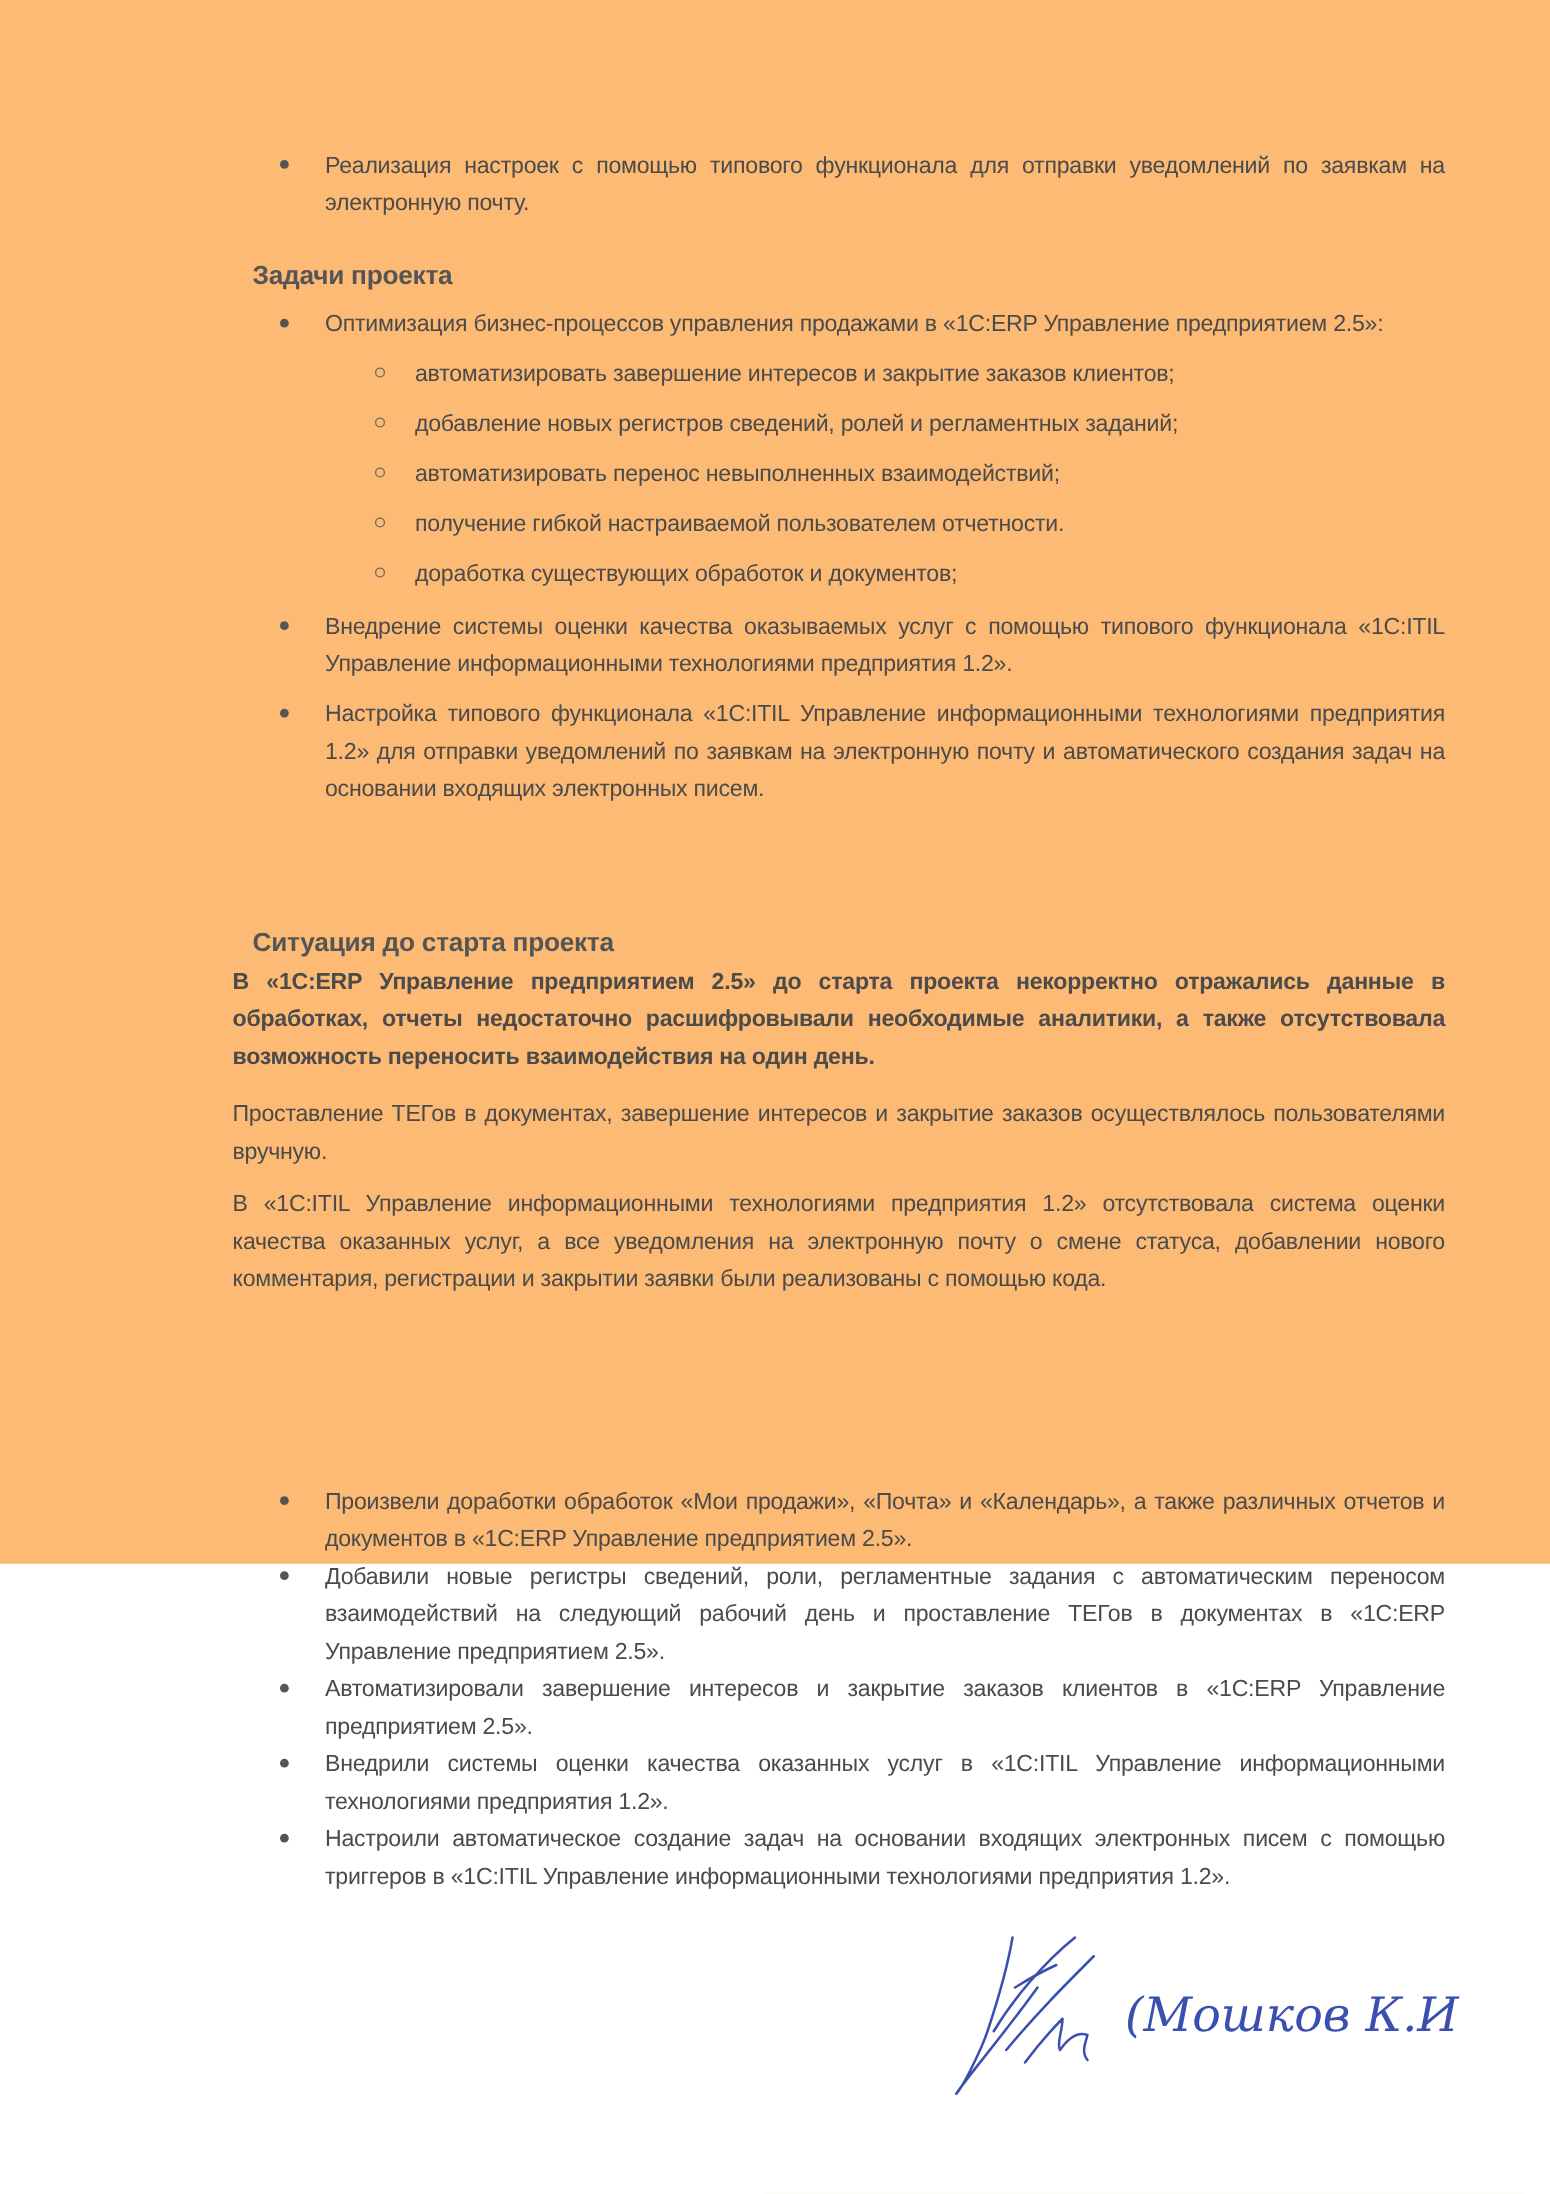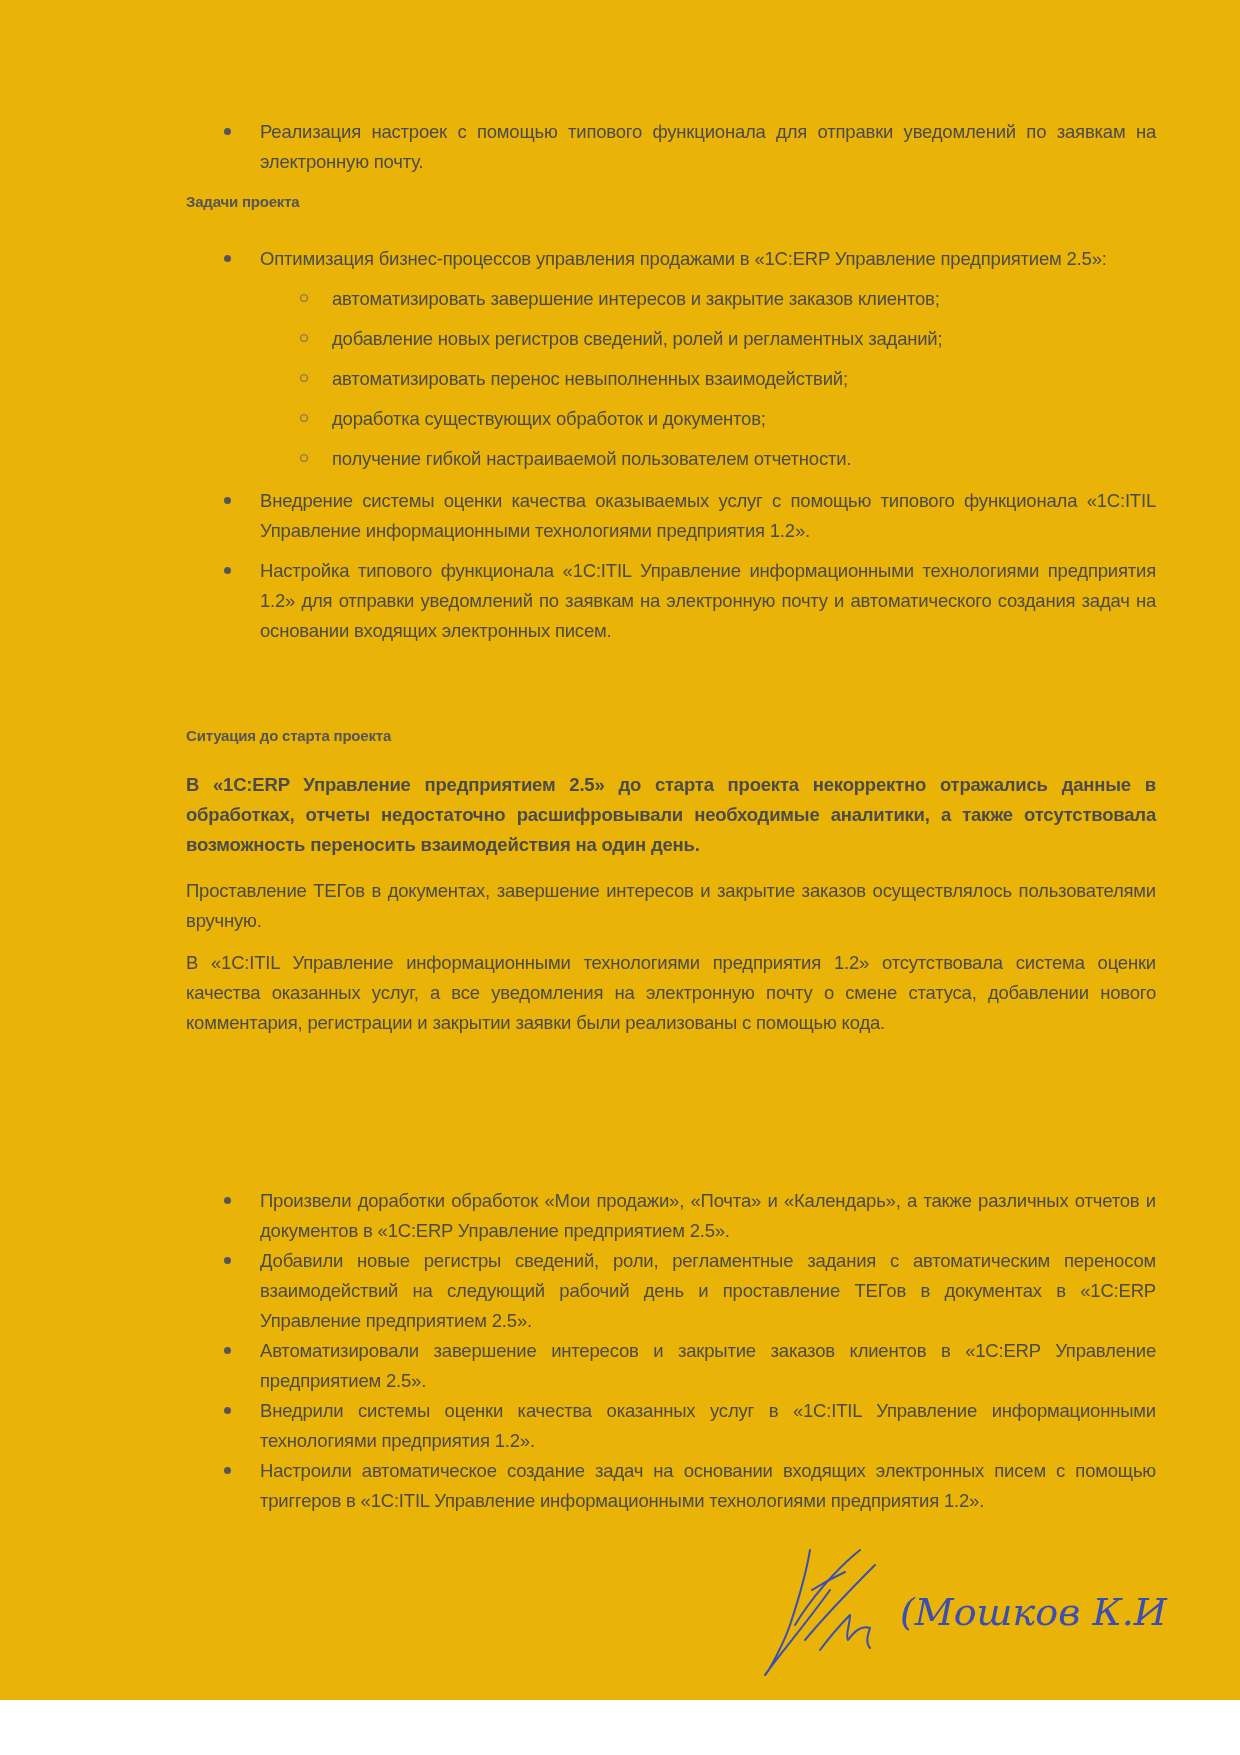--- a/index.html
+++ b/index.html
@@ -1,28 +1,28 @@
 <!DOCTYPE html>
 <html><head>
   <meta charset="utf-8">
   <style>
     html, body { margin: 0; padding: 0; background: #ffffff; }
     body {
       width: 1240px; height: 1755px; position: relative; overflow: hidden;
       font-family: "Liberation Sans", "DejaVu Sans", sans-serif;
       color: #4a4a4a;
     }
-    .page { position: absolute; left: 0; top: 0; width: 1240px; height: 1700px; background: #eab308; }
+    .page { position: absolute; left: 0; top: 0; width: 1240px; height: 1251px; background: #fdba74; }
     .text-block { position: absolute; left: 186px; width: 970px; }
     .para {
       font-size: 18.5px; line-height: 30px; text-align: justify; margin: 0;
       letter-spacing: -0.2px; color: #4b4b4b;
     }
     .heading {
-      font-size: 15px; font-weight: bold; color: #555555; margin: 0;
+      font-size: 21px; font-weight: bold; color: #555555; margin: 16px;
       position: absolute; left: 186px; letter-spacing: -0.2px;
     }
     .bullet-list { position: absolute; left: 186px; width: 970px; margin: 0; padding: 0; list-style: none; }
     .bullet-item { position: relative; padding-left: 74px; font-size: 18.5px; line-height: 30px; text-align: justify; color: #4b4b4b; letter-spacing: -0.2px; }
     .bullet-item .dot {
       position: absolute; left: 38px; top: 11px; width: 7px; height: 7px; border-radius: 50%;
       background: #555;
     }
     .sub-list { list-style: none; margin: 12px; padding: 0; }
     .sub-item { position: relative; padding-left: 74px; font-size: 18.5px; line-height: 30px; color: #4b4b4b; letter-spacing: -0.2px; }
@@ -58,25 +58,25 @@
         <li class="sub-item" style="padding-left:146px; margin-bottom:10px;">
           <span class="circle" style="left:114px;"></span>
           <span>добавление новых регистров сведений, ролей и регламентных заданий;</span>
         </li>
         <li class="sub-item" style="padding-left:146px; margin-bottom:10px;">
           <span class="circle" style="left:114px;"></span>
           <span>автоматизировать перенос невыполненных взаимодействий;</span>
         </li>
         <li class="sub-item" style="padding-left:146px; margin-bottom:10px;">
           <span class="circle" style="left:114px;"></span>
-          <span>доработка существующих обработок и документов;</span>
+          <span>получение гибкой настраиваемой пользователем отчетности.</span>
         </li>
         <li class="sub-item" style="padding-left:146px; margin-bottom:10px;">
           <span class="circle" style="left:114px;"></span>
-          <span>получение гибкой настраиваемой пользователем отчетности.</span>
+          <span>доработка существующих обработок и документов;</span>
         </li>
       </ul>
     </li>
     <li class="bullet-item" style="margin-bottom:10px;">
       <span class="dot"></span>
       <span>Внедрение системы оценки качества оказываемых услуг с помощью типового функционала «1С:ITIL Управление информационными технологиями предприятия 1.2».</span>
     </li>
     <li class="bullet-item">
       <span class="dot"></span>
       <span>Настройка типового функционала «1С:ITIL Управление информационными технологиями предприятия 1.2» для отправки уведомлений по заявкам на электронную почту и автоматического создания задач на основании входящих электронных писем.</span>

